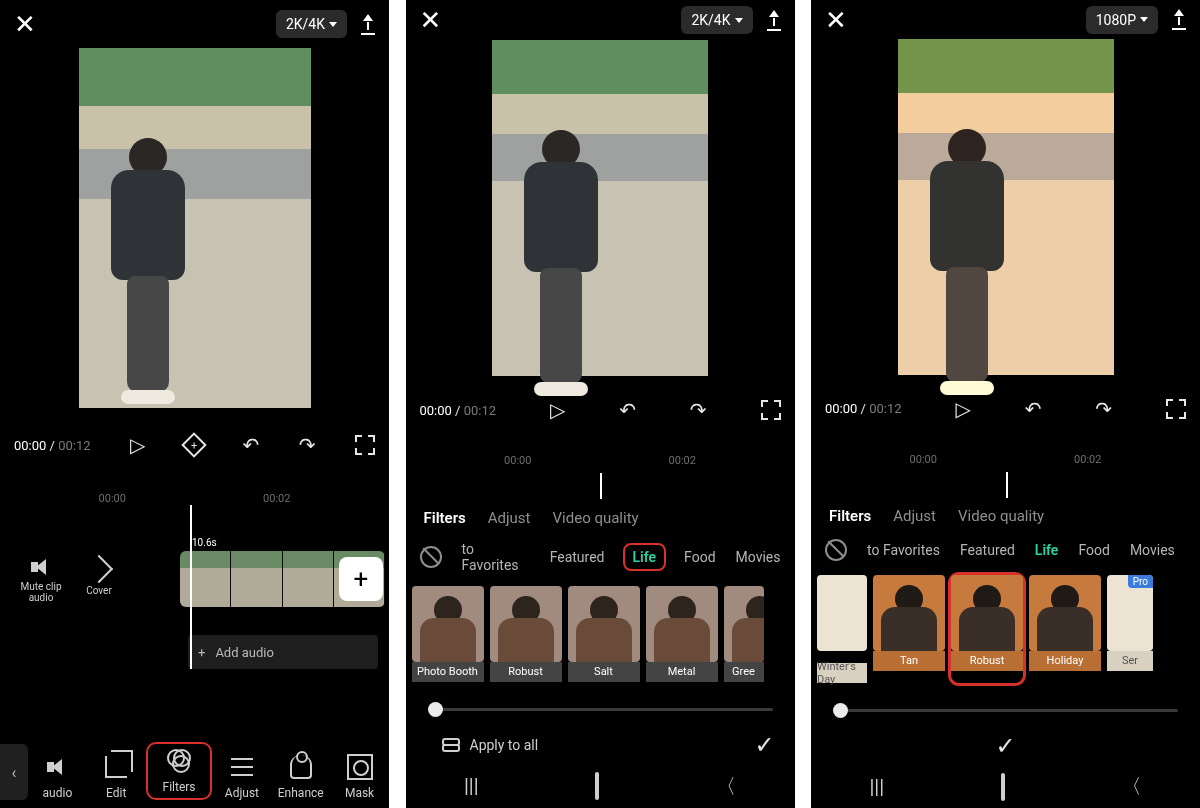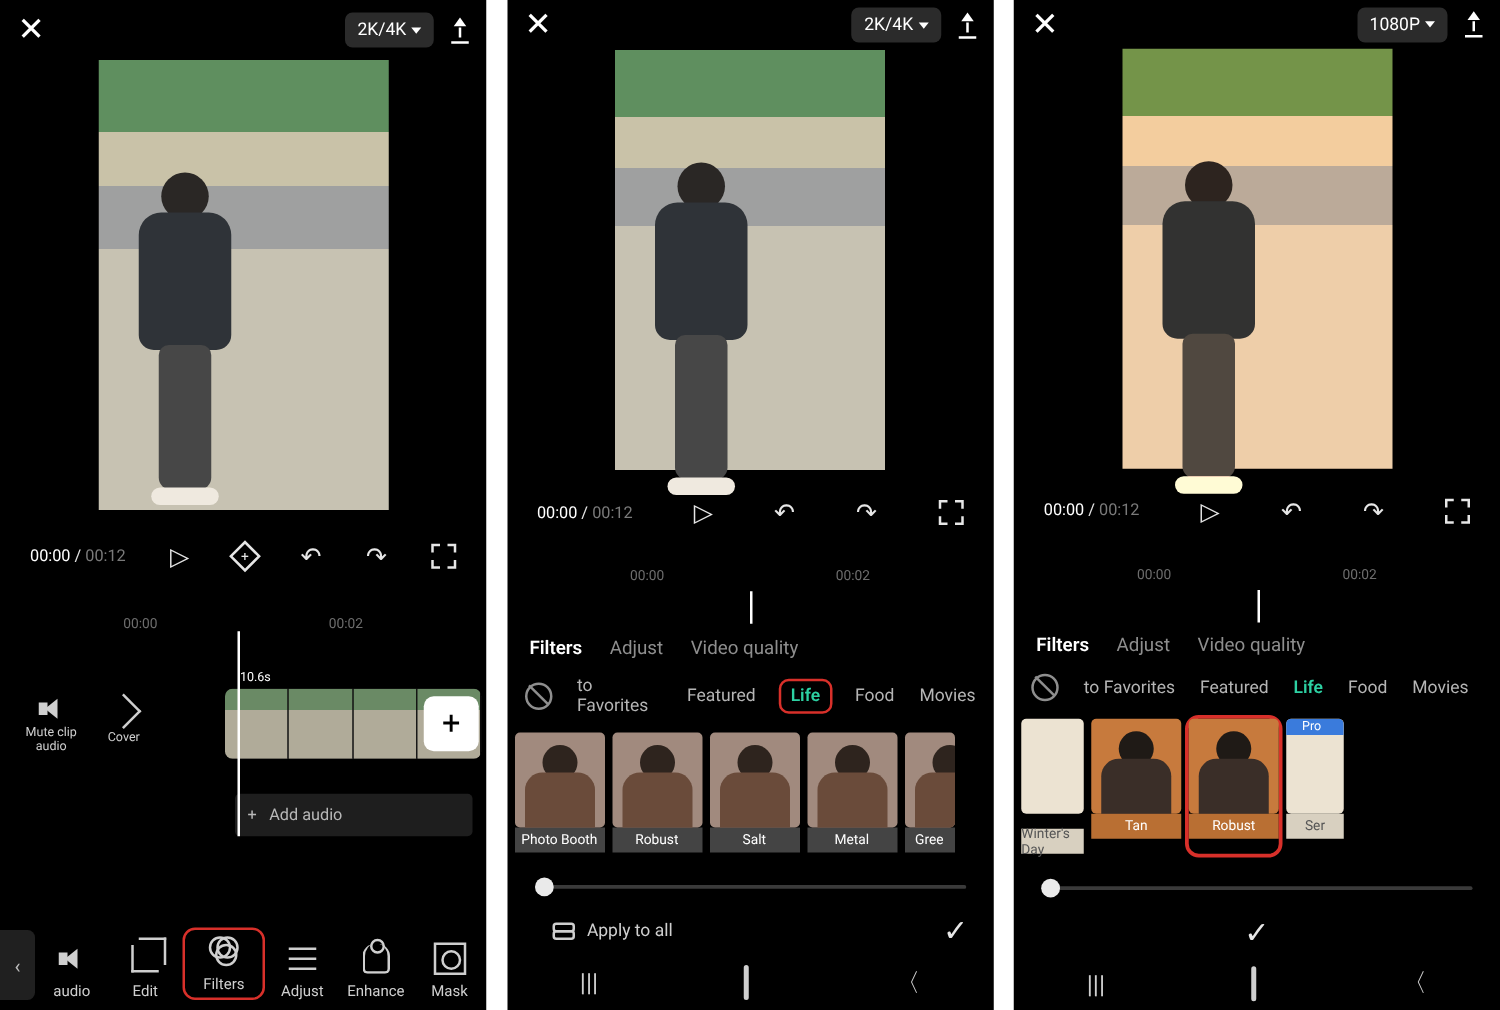--- a/index.html
+++ b/index.html
@@ -14,21 +14,21 @@
   .export-icn .ar{width:0;height:0;border-left:5px solid transparent;border-right:5px solid transparent;border-bottom:7px solid #fff;}
   .export-icn .st{width:2px;height:8px;background:#fff;margin-top:-2px;}
   .export-icn .bar{width:14px;height:2px;background:#fff;}
   .preview{display:flex;justify-content:center;}
   .frame{width:232px;height:360px;background:linear-gradient(180deg,#5f8f5f 0 16%,#c9c2a8 16% 28%,#9fa0a0 28% 42%,#c7c2b2 42% 100%);position:relative;}
   .person{position:absolute;left:24px;top:90px;width:90px;height:250px;}
   .head{width:38px;height:38px;border-radius:50%;background:#2a2725;margin:0 auto;}
   .torso{width:74px;height:110px;background:#2f3338;border-radius:18px 18px 12px 12px;margin:-6px auto 0;}
   .legs{width:42px;height:116px;background:#474747;margin:-4px auto 0;border-radius:8px 8px 10px 10px;}
   .shoe{width:54px;height:14px;background:#efe9df;border-radius:8px;margin:-2px auto 0;}
-  .playbar{display:flex;align-items:center;justify-content:space-between;padding:0 24px;margin-top:20px;height:34px;}
+  .playbar{display:flex;align-items:center;justify-content:space-between;padding:0 14px;margin-top:20px;height:34px;}
   .time{font-size:13px;color:#e6e6e6;}
   .time .cur{color:#fff;}
   .time .dur{color:#7a7a7a;}
   .pb-ic{font-size:20px;color:#e6e6e6;}
   .diam{width:14px;height:14px;border:2px solid #e6e6e6;transform:rotate(45deg);position:relative;}
   .diam .plus{position:absolute;inset:0;display:flex;align-items:center;justify-content:center;transform:rotate(-45deg);font-size:11px;color:#e6e6e6;}
   .full{width:16px;height:16px;border:2px solid #e6e6e6;position:relative;}
   .full:before,.full:after{content:"";position:absolute;background:#000;}
   .full:before{left:5px;right:5px;top:-3px;bottom:-3px;}
   .full:after{top:5px;bottom:5px;left:-3px;right:-3px;}
@@ -87,21 +87,21 @@
   .p2 .fimg{background:#a18a7e;}
   .p2 .body2{background:#6a4b3a;}
   
   .p3 .fimg{background:#c77a3d;}
   .p3 .body2{background:#3a2e28;}
   .p3 .head2{background:#1f1a16;}
   .p3 .flab{background:#b96f33;color:#fff;}
   .p3 .cream .fimg{background:#ece3d2;}
   .p3 .cream .flab{background:#d8d0c0;color:#555;}
   .fthumb.hl{outline:3px solid #d8302a;border-radius:8px;}
-  .pro-tag{position:absolute;top:0;right:0;background:#3a7bdc;color:#fff;font-size:10px;padding:1px 18px;border-radius:0 4px 0 4px;}
+  .pro-tag{position:absolute;top:0;right:0;background:#3a7bdc;color:#fff;font-size:10px;padding:1px 5px;border-radius:0 4px 0 4px;}
   .slider-row{padding:16px 22px 6px;position:relative;}
   .slider{height:3px;background:#3a3a3a;border-radius:2px;position:relative;}
   .knob{position:absolute;left:0;top:-6px;width:15px;height:15px;border-radius:50%;background:#eaeaea;}
   .applyrow{display:flex;align-items:center;justify-content:space-between;padding:14px 20px 10px;color:#cfcfcf;font-size:14px;}
   .stack-ic{width:18px;height:14px;position:relative;}
   .stack-ic:before,.stack-ic:after{content:"";position:absolute;left:0;width:18px;height:8px;border:2px solid #cfcfcf;border-radius:3px;box-sizing:border-box;}
   .stack-ic:before{top:0;}
   .stack-ic:after{top:6px;}
   .check{font-size:24px;color:#e6e6e6;}
   .nav{height:42px;display:flex;align-items:center;justify-content:space-around;color:#cfcfcf;font-size:20px;margin-top:auto;margin-bottom:4px;}
@@ -435,20 +435,27 @@
           </div>
           <div class="flab">Tan</div>
         </div>
       <div class="fthumb hl">
           <div class="fimg">
             <div class="head2"></div>
             <div class="body2"></div>
           </div>
           <div class="flab">Robust</div>
         </div>
+      <div class="fthumb">
+          <div class="fimg">
+            <div class="head2"></div>
+            <div class="body2"></div>
+          </div>
+          <div class="flab">Holiday</div>
+        </div>
       <div class="fthumb cream" style="width:46px;">
           <div class="fimg">
             <div class="pro-tag">Pro</div>
           </div>
           <div class="flab">Ser</div>
         </div>
     </div>
 
     <div class="slider-row">
         <div class="slider">

